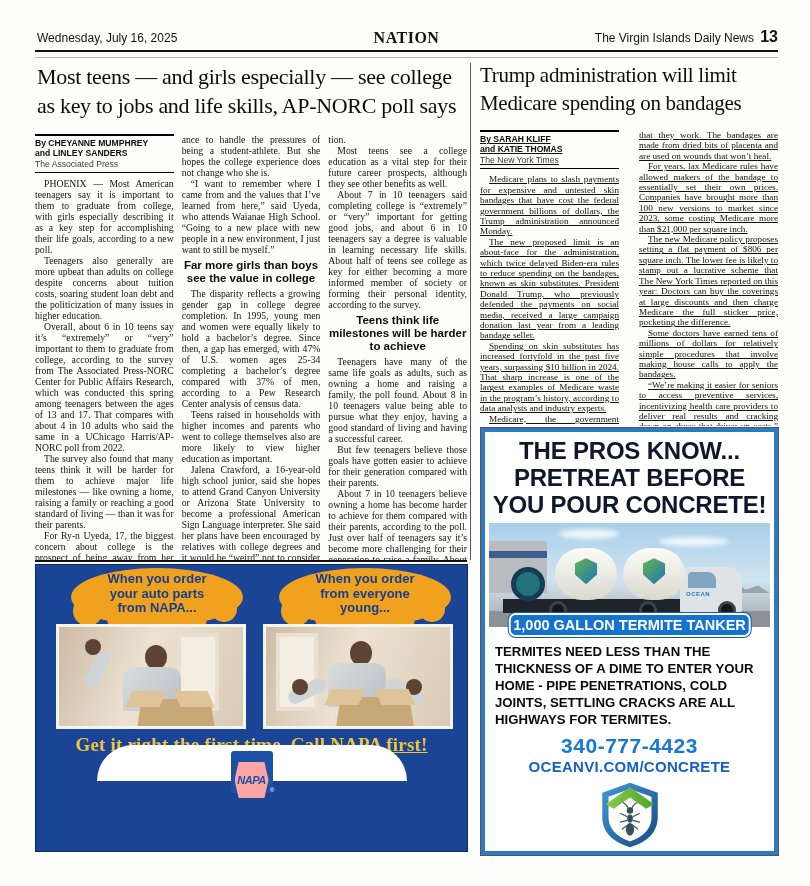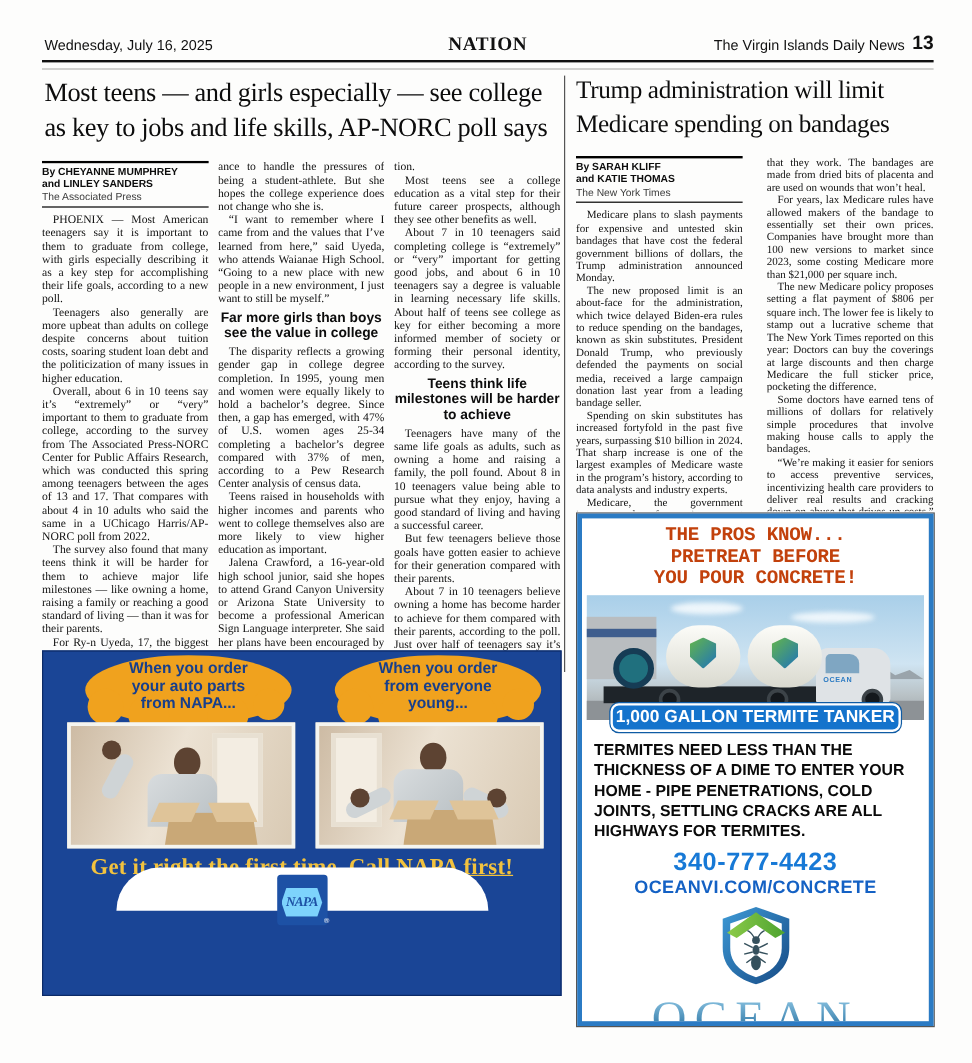--- a/index.html
+++ b/index.html
@@ -16,35 +16,35 @@
   .rule1{position:absolute;left:35px;top:50px;width:743px;height:2px;background:#111;}
   .rule2{position:absolute;left:35px;top:57px;width:743px;height:1px;background:#b5b5b2;}
   .vrule{position:absolute;left:470px;top:63px;width:1px;height:497px;background:#555;}
   .lrule{position:absolute;left:35px;top:560px;width:432px;height:2px;background:#111;}
   
   .headline{position:absolute;font-size:22px;line-height:1.32;letter-spacing:-0.3px;color:#0c0c0c;overflow:hidden;}
   #hl1{left:37px;top:62px;width:430px;height:70px;}
   #hl2{left:480px;top:62px;width:298px;height:66px;font-size:21px;}
   .cols{position:absolute;display:flex;overflow:hidden;}
   #cols1{left:35px;top:134px;width:432px;height:426px;gap:8px;}
-  #cols2{left:480px;top:130px;width:298px;height:296px;gap:20px;}
+  #cols2{left:480px;top:130px;width:298px;height:296px;gap:20px;text-decoration:underline;}
   .col{flex:1 1 0;overflow:hidden;}
   #cols1 .col{font-size:9.7px;line-height:11px;text-align:justify;}
   #cols2 .col{font-size:9.2px;line-height:10.4px;text-align:justify;}
   .col p{margin:0;text-indent:9px;}
   .col p.noind{text-indent:0;}
   .byline{font-family:"Liberation Sans",sans-serif;text-align:left;
           border-top:2px solid #000;border-bottom:1px solid #000;
           padding:2px 0 3px 0;margin-bottom:5px;}
   .byline .by{font-weight:bold;font-size:8.6px;line-height:1.2;color:#0c0c0c;}
   .byline .src{font-size:8.6px;color:#3b3b3b;line-height:1.25;}
   .subhead{font-family:"Liberation Sans",sans-serif;font-weight:bold;font-size:11.5px;
            line-height:1.12;text-align:center;margin:4px 0 3px 0;color:#0c0c0c;}
   
-  .napa{position:absolute;left:35px;top:542px;width:433px;height:288px;background:#1a4596;
+  .napa{position:absolute;left:35px;top:564px;width:433px;height:288px;background:#1a4596;
         border:1px solid #0c2a66;box-sizing:border-box;overflow:hidden;
         font-family:"Liberation Sans",sans-serif;}
   .bubble{position:absolute;top:0;width:182px;height:100px;}
   .bubble svg{position:absolute;left:0;top:0;}
   .bubble .btxt{position:absolute;left:0;top:7px;width:100%;text-align:center;
         font-weight:bold;font-size:13px;line-height:1.12;color:#173f8c;}
   #bubL{left:30px;} #bubR{left:238px;}
   .photo{position:absolute;top:59px;width:190px;height:105px;background:#e7dccc;
          border:3px solid #f5f5f0;box-sizing:border-box;overflow:hidden;}
   #phL{left:20px;} #phR{left:227px;}
@@ -59,36 +59,36 @@
         clip-path:polygon(6% 0,94% 0,100% 100%,0 100%);}
   .flap{position:absolute;width:34px;height:16px;background:#dfc499;}
   .napa-tag{position:absolute;left:0;top:169px;width:100%;text-align:center;
         font-family:"Liberation Serif",serif;font-weight:bold;font-size:19px;color:#f2c23e;letter-spacing:.2px;}
   .napa-tag .uline{text-decoration:underline;}
   .napa-dome{position:absolute;left:50%;transform:translateX(-50%);bottom:70px;width:310px;height:36px;
         background:#ffffff;border-radius:155px 155px 0 0;}
   .napa-foot{position:absolute;left:0;bottom:0;width:100%;height:72px;background:#ffffff;text-align:center;}
   .napa-logo{position:absolute;left:50%;transform:translateX(-50%);bottom:58px;width:42px;height:42px;
         background:#1d51a5;border-radius:3px;z-index:3;}
-  .napa-hex{position:absolute;left:4px;top:11px;width:34px;height:24px;background:#7dd3fc;
+  .napa-hex{position:absolute;left:4px;top:11px;width:34px;height:36px;background:#fca5a5;
         clip-path:polygon(0 50%,12% 0,88% 0,100% 50%,88% 100%,12% 100%);
-        display:flex;align-items:center;justify-content:center;font-family:Liberation Serif, serif;}
+        display:flex;align-items:center;justify-content:center;}
   .napa-hex span{font-weight:bold;font-style:italic;font-size:11px;color:#1d51a5;letter-spacing:-.5px;}
   .napa-reg{position:absolute;right:-2px;bottom:0px;color:#fff;font-size:6px;}
   .autotruck{margin-top:24px;font-weight:bold;font-style:italic;font-size:18px;color:#1d51a5;
         letter-spacing:-.4px;line-height:1;}
   .swoosh{width:200px;height:4px;margin:1px auto 3px auto;background:#c8242b;
         border-radius:0 0 100% 100%/0 0 300% 300%;transform:rotate(-2deg);}
   .napa-phone{font-weight:bold;font-size:15.5px;color:#16337f;letter-spacing:.2px;}
   .napa-addr{font-family:"Liberation Serif",serif;font-size:13.5px;color:#1b1b33;margin-top:1px;}
   
   .ocean{position:absolute;left:481px;top:428px;width:297px;height:427px;background:#fff;
         border:4px solid #2b7bc4;box-shadow:0 0 0 1px #555;box-sizing:border-box;overflow:hidden;
         font-family:"Liberation Sans",sans-serif;text-align:center;}
-  .oc-head{margin-top:5px;font-weight:bold;font-size:16px;line-height:1.13;color:#c2410c;letter-spacing:-.2px;font-family:Liberation Mono, monospace;}
+  .oc-head{margin-top:5px;font-weight:bold;font-size:24px;line-height:1.13;color:#0f172a;letter-spacing:-.2px;}
   .oc-photo{position:relative;margin:5px 4px 0 4px;height:104px;
         background:linear-gradient(180deg,#a9cfe9 0%,#cfe4f2 55%,#b9c2c6 80%,#9aa0a3 100%);overflow:visible;}
   .oc-photo .cloud{position:absolute;background:#eef6fb;border-radius:50%;filter:blur(2px);}
   .oc-bldg{position:absolute;left:0;top:18px;width:58px;height:52px;background:#b9bdc0;}
   .oc-bldg .stripe{position:absolute;left:0;top:10px;width:100%;height:7px;background:#3f5e8e;}
   .oc-mtn{position:absolute;right:0;top:58px;width:60px;height:12px;background:#9aa4ab;
         clip-path:polygon(0 100%,15% 30%,30% 80%,45% 20%,60% 70%,80% 35%,100% 100%);}
   .oc-road{position:absolute;left:0;bottom:0;width:100%;height:16px;background:#8d9296;}
   .oc-bed{position:absolute;left:14px;bottom:14px;width:185px;height:14px;background:#1e2429;}
   .oc-cab{position:absolute;right:28px;bottom:14px;width:62px;height:46px;background:#dfe3e6;

